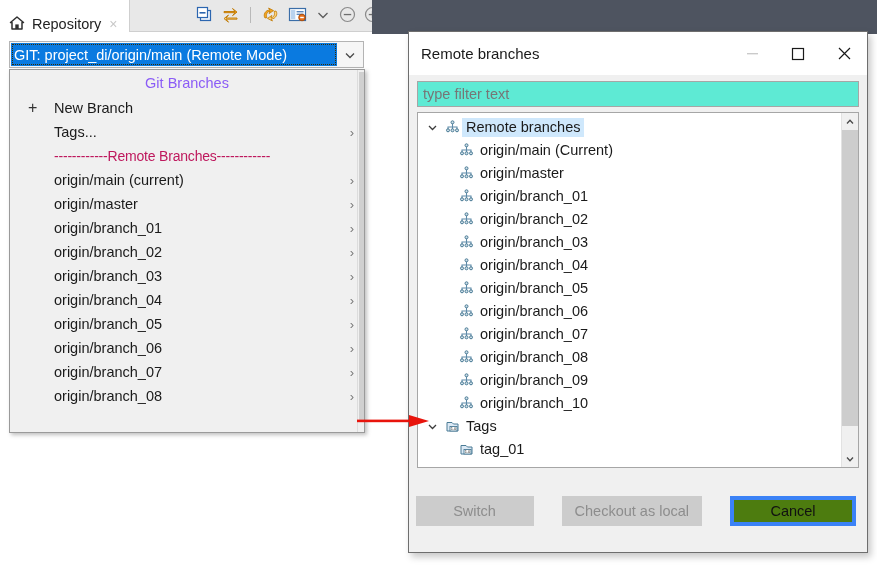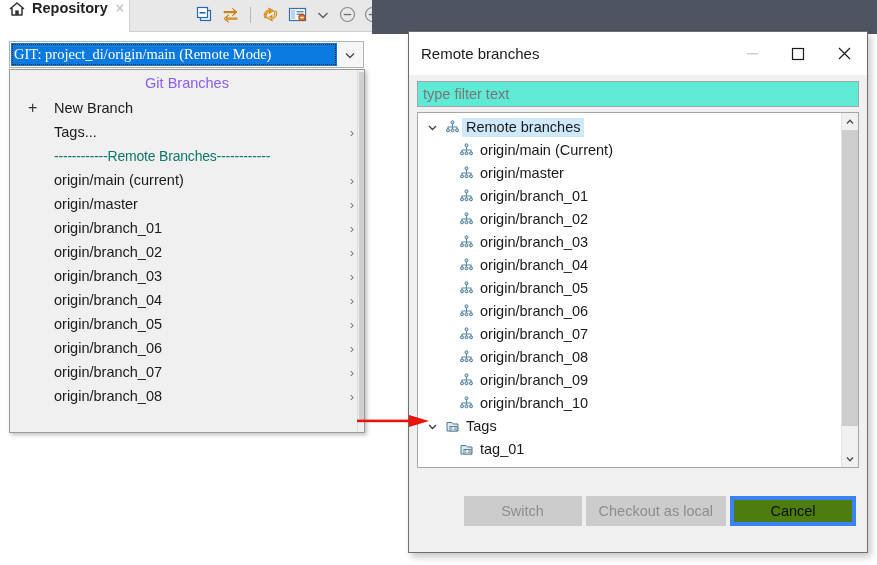--- a/index.html
+++ b/index.html
@@ -21,35 +21,35 @@
   }
   #tabbar {
     position:absolute; left:0; top:0; width:372px; height:32px;
     background:#e8e8e8;
     border-bottom:1px solid #cfcfcf;
   }
   #tab {
     position:absolute; left:0; top:0; width:130px; height:32px;
     background:#ffffff;
     border-right:1px solid #cfcfcf;
-    display:flex; align-items:flex-start; gap:6px; padding-left:8px;font-weight:bold;
+    display:flex; align-items:flex-end; gap:6px; padding-left:8px;
   }
   #tab .home-ic { width:18px; height:18px; flex:0 0 18px; }
   #tab .tab-label { font-size:14.5px; color:#222; }
   #tab .tab-close { color:#c8c8c8; font-size:14px; margin-left:2px; }
 
   .tb-icons { position:absolute; top:6px; display:flex; align-items:center; gap:8px; }
   .tb-icons svg { display:block; }
   .tb-sep { width:1px; height:16px; background:#b9b9b9; margin:0 2px; }
 
   
   #combo {
     position:absolute; left:9px; top:41px; width:355px; height:27px;
     background:#f6f6f6; border:1px solid #b4b4b4;
-    display:flex; align-items:center;font-family:Liberation Serif, serif;
+    display:flex; align-items:center;
   }
   #combo-text {
     flex:1 1 auto; height:23px; margin:1px 0 1px 1px;
     background:#0a7ae0; color:#ffffff;
     outline:1px dotted #3b2d00;
     outline-offset:-2px;
     display:flex; align-items:center;
     padding-left:3px; font-size:14.5px;
     white-space:nowrap; overflow:hidden;
   }
@@ -73,21 +73,21 @@
   .dd-item {
     height:24px; display:flex; align-items:center;
     padding-left:14px; padding-right:10px; font-size:14.5px; color:#1a1a1a;
     position:relative;
   }
   .dd-item .plus { position:absolute; left:18px; font-size:16px; color:#333; }
   .dd-item .lbl { margin-left:30px; }
   .dd-item .chev { margin-left:auto; color:#7a7a7a; font-size:13px; }
   .dd-sep {
     height:24px; display:flex; align-items:center;
-    padding-left:44px; color:#0f766e; font-size:14px; letter-spacing:-0.2px;text-align:center;
+    padding-left:44px; color:#be185d; font-size:14px; letter-spacing:-0.2px;text-align:center;
   }
   .dd-item.selected { background:#8fcbf5; }
   #dd-scroll {
     position:absolute; right:0; top:0; width:7px; height:100%;
     background:#f0f0f0; border-left:1px solid #dcdcdc;
   }
   #dd-scroll .thumb { position:absolute; left:1px; top:2px; width:5px; height:350px; background:#d0d0d0; }
 
   
   #right-area { position:absolute; left:372px; top:0; width:505px; height:565px; background:#ffffff; }
@@ -127,21 +127,21 @@
   .trow.root { padding-left:4px; }
   .trow.child { padding-left:38px; }
   .trow.sel .tlabel { background:#cfe8fc; }
   
   #tree-sb { width:17px; flex:0 0 17px; background:#f0f0f0; position:relative; border-left:1px solid #e2e2e2; }
   #tree-sb .arrow { height:17px; display:flex; align-items:center; justify-content:center; color:#555; font-size:10px; }
   #tree-sb .arrow.bot { position:absolute; bottom:0; left:0; right:0; }
   #tree-sb .thumb { position:absolute; left:0; right:0; top:17px; height:296px; background:#cdcdcd; }
 
   #dlg-footer { position:absolute; left:0; right:0; bottom:0; height:70px; }
-  #dlg-footer .inner { position:absolute; right:11px; top:14px; display:flex; gap:4px; }
+  #dlg-footer .inner { position:absolute; right:11px; top:14px; display:flex; gap:28px; }
   .dbtn {
     height:30px; min-width:118px; padding:0 12px;
     display:flex; align-items:center; justify-content:center;
     font-size:14.5px; background:#cccccc; color:#8d8d8d;
     border:1px solid #cccccc;
   }
   .dbtn.primary { background:#4d7c0f; color:#111; border:4px solid #3b82f6; min-width:126px; }
 
   
   #redarrow { position:absolute; left:357px; top:414px; width:75px; height:14px; }

